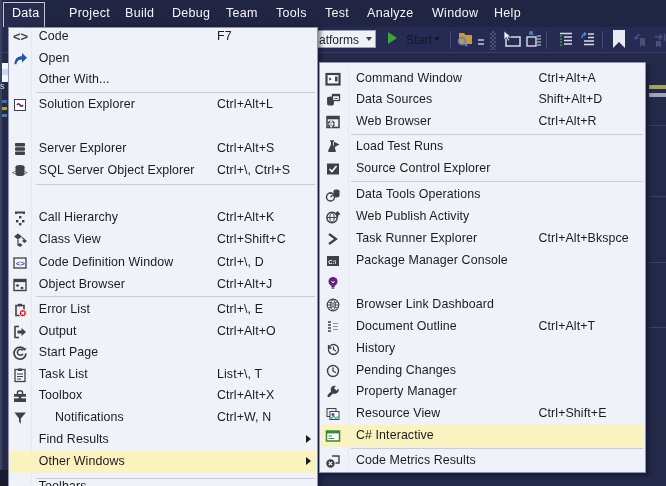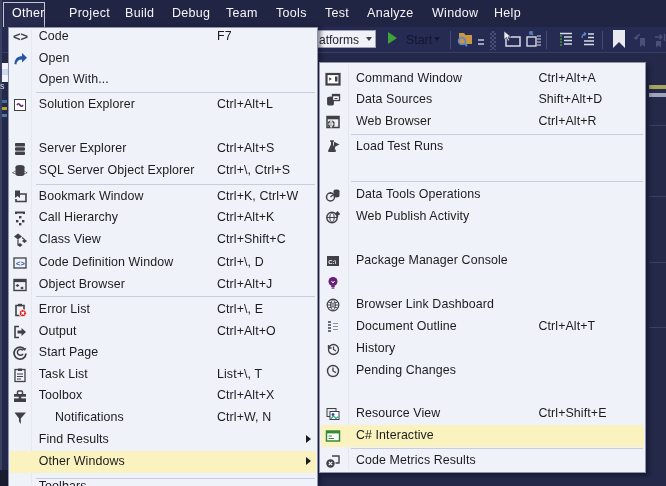--- a/index.html
+++ b/index.html
@@ -26,21 +26,21 @@
     <span style="left:160px">Debug</span>
     <span style="left:214px">Team</span>
     <span style="left:264px">Tools</span>
     <span style="left:313px">Test</span>
     <span style="left:355px">Analyze</span>
     <span style="left:420px">Window</span>
     <span style="left:482px">Help</span>
   </div>
 <div id="viewbtn"></div>
 <div id="bar2" style="position:absolute;left:3px;top:2px;width:44px;height:25px">
-    <span style="position:absolute;left:9px;top:4px;font-size:12.5px;letter-spacing:.3px;color:#fff">Other</span>
+    <span style="position:absolute;left:9px;top:4px;font-size:12.5px;letter-spacing:.3px;color:#fff">Data</span>
   </div>
 <div id="toolbar"></div>
 
 <div style="position:absolute;left:314px;top:30px;width:62px;height:18px;background:#f0f1f6;border:1px solid #9da1b5;overflow:hidden">
     <span style="position:absolute;left:4px;top:2px;font-size:12px;color:#23252e">atforms</span>
   </div>
 <div style="position:absolute;left:366px;top:37px;width:0;height:0;border-top:4px solid #3a3d4d;border-left:3.5px solid transparent;border-right:3.5px solid transparent"></div>
 <div style="position:absolute;left:388px;top:32px;width:0;height:0;border-left:9px solid #3fa23b;border-top:6px solid transparent;border-bottom:6px solid transparent"></div>
 <div style="position:absolute;left:406px;top:33px;font-size:12.4px;color:#14172e">Start</div>
 <div style="position:absolute;left:434px;top:37px;width:0;height:0;border-top:4px solid #14172e;border-left:3.5px solid transparent;border-right:3.5px solid transparent"></div>
@@ -112,21 +112,21 @@
 </div>
 <div class="row" style="top:19.7px">
 <span class="ic" style="left:3px">
         <svg width="16" height="16" viewBox="0 0 16 16">
           <path d="M2.5 13 C2.5 7.5 6 5.2 10 5.2 L10 2 L15 6.8 L10 11.6 L10 8.4 C6.5 8.4 4.8 10 4.3 13.5 Z" fill="#2456a8"></path>
         </svg>
       </span>
 <span class="tx" style="left:29.799999999999997px">Open</span>
 </div>
 <div class="row" style="top:41.2px">
-<span class="tx" style="left:29.799999999999997px">Open With...</span>
+<span class="tx" style="left:29.799999999999997px">Other With...</span>
 </div>
 <div class="sep" style="top:64.3px;left:27px;right:2px"></div>
 <div class="row" style="top:65.7px">
 <span class="ic" style="left:3px">
         <svg width="16" height="16" viewBox="0 0 16 16">
           <rect x="2.5" y="2.5" width="11" height="11" fill="#fff" stroke="#404046"></rect>
           <path d="M5 8 q1.5-2.5 3 0 q1.5 2.5 3 0" stroke="#68217a" stroke-width="1.6" fill="none"></path>
         </svg>
       </span>
 <span class="tx" style="left:29.799999999999997px">Solution Explorer</span>
@@ -149,30 +149,20 @@
           <ellipse cx="8" cy="4" rx="4.5" ry="2" fill="#404046"></ellipse>
           <path d="M3.5 4 L3.5 11 A4.5 2 0 0 0 12.5 11 L12.5 4" fill="#404046"></path>
           <text x="0" y="12" font-size="8" fill="#404046">&lt;</text>
           <text x="11" y="12" font-size="8" fill="#404046">&gt;</text>
         </svg>
       </span>
 <span class="tx" style="left:29.799999999999997px">SQL Server Object Explorer</span>
 <span class="tx" style="left:208px">Ctrl+\, Ctrl+S</span>
 </div>
 <div class="sep" style="top:155.5px;left:27px;right:2px"></div>
-<div class="row" style="top:157.7px">
-<span class="ic" style="left:3px">
-        <svg width="16" height="16" viewBox="0 0 16 16">
-          <path d="M3 1.5 L8 1.5 L8 9 L5.5 7 L3 9 Z" fill="#404046"></path>
-          <path d="M6 5 L14 5 L14 12.5 L4 12.5 L4 10" fill="none" stroke="#404046" stroke-width="1.6"></path>
-        </svg>
-      </span>
-<span class="tx" style="left:29.799999999999997px">Bookmark Window</span>
-<span class="tx" style="left:208px">Ctrl+K, Ctrl+W</span>
-</div>
 <div class="row" style="top:179.2px">
 <span class="ic" style="left:3px">
         <svg width="16" height="16" viewBox="0 0 16 16">
           <path d="M4 4 L4 2.5 L12 2.5 L12 4" fill="none" stroke="#404046" stroke-width="2"></path>
           <rect x="7" y="6" width="2.4" height="2.4" fill="#404046"></rect>
           <rect x="4" y="10" width="2.4" height="2.4" fill="#404046"></rect>
           <rect x="10" y="10" width="2.4" height="2.4" fill="#404046"></rect>
           <rect x="7" y="13" width="2.4" height="2.4" fill="#404046"></rect>
         </svg>
       </span>
@@ -337,20 +327,29 @@
 <span class="ic" style="left:5px">
         <svg width="16" height="16" viewBox="0 0 16 16">
           <path d="M6 2 L6 5.5 L3.2 11.5 Q2.6 13 4.2 13 L9.8 13 Q11.4 13 10.8 11.5 L8 5.5 L8 2" fill="#404046"></path>
           <path d="M5 2 L9 2" stroke="#404046" stroke-width="1.4"></path>
           <path d="M9.5 3 L14.5 5.5 L9.5 8 Z" fill="#404046"></path>
           <path d="M9.5 3 L9.5 9" stroke="#404046" stroke-width="1.2"></path>
         </svg>
       </span>
 <span class="tx" style="left:36px">Load Test Runs</span>
 </div>
+<div class="row" style="top:95.2px">
+<span class="ic" style="left:5px">
+        <svg width="16" height="16" viewBox="0 0 16 16">
+          <rect x="2" y="2.5" width="12" height="11" fill="#404046"></rect>
+          <path d="M4.5 8 L7 10.5 L11.5 5" stroke="#fff" stroke-width="1.6" fill="none"></path>
+        </svg>
+      </span>
+<span class="tx" style="left:36px">Source Control Explorer</span>
+</div>
 <div class="sep" style="top:117.5px;left:31px;right:2px"></div>
 <div class="row" style="top:120.7px">
 <span class="ic" style="left:5px">
         <svg width="16" height="16" viewBox="0 0 16 16">
           <circle cx="5.5" cy="10" r="4" fill="none" stroke="#404046" stroke-width="1.5"></circle>
           <path d="M5.5 10 L8 7.8 M5.5 5 L5.5 6.5" stroke="#404046" stroke-width="1.3"></path>
           <ellipse cx="11.5" cy="4" rx="3" ry="1.4" fill="#404046"></ellipse>
           <path d="M8.5 4 L8.5 9 A3 1.4 0 0 0 14.5 9 L14.5 4" fill="#404046"></path>
         </svg>
       </span>
@@ -359,20 +358,29 @@
 <div class="row" style="top:142.7px">
 <span class="ic" style="left:5px">
         <svg width="16" height="16" viewBox="0 0 16 16">
           <circle cx="7" cy="8.5" r="5.2" fill="none" stroke="#404046" stroke-width="1.4"></circle>
           <path d="M1.8 8.5 L12.2 8.5 M7 3.3 A7 7 0 0 0 7 13.7 A7 7 0 0 0 7 3.3" stroke="#404046" stroke-width="1" fill="none"></path>
           <path d="M12.5 8 L12.5 3.5 M10.3 5.5 L12.5 3.2 L14.7 5.5" stroke="#404046" stroke-width="1.5" fill="none"></path>
         </svg>
       </span>
 <span class="tx" style="left:36px">Web Publish Activity</span>
 </div>
+<div class="row" style="top:164.7px">
+<span class="ic" style="left:5px">
+        <svg width="16" height="16" viewBox="0 0 16 16">
+          <path d="M4 3 L11 8 L4 13" stroke="#404046" stroke-width="2.2" fill="none"></path>
+        </svg>
+      </span>
+<span class="tx" style="left:36px">Task Runner Explorer</span>
+<span class="tx" style="left:218.5px">Ctrl+Alt+Bkspce</span>
+</div>
 <div class="row" style="top:186.7px">
 <span class="ic" style="left:5px">
         <svg width="16" height="16" viewBox="0 0 16 16">
           <rect x="2" y="3" width="12" height="10" fill="#404046"></rect>
           <text x="3.2" y="10.5" font-size="6" font-weight="bold" fill="#fff">C:\</text>
         </svg>
       </span>
 <span class="tx" style="left:36px">Package Manager Console</span>
 </div>
 <div class="row" style="top:208.7px">
@@ -416,20 +424,28 @@
 </div>
 <div class="row" style="top:296.7px">
 <span class="ic" style="left:5px">
         <svg width="16" height="16" viewBox="0 0 16 16">
           <circle cx="8" cy="8" r="5.5" fill="none" stroke="#404046" stroke-width="1.4"></circle>
           <path d="M8 4.5 L8 8 L11 9.8" stroke="#404046" stroke-width="1.3" fill="none"></path>
         </svg>
       </span>
 <span class="tx" style="left:36px">Pending Changes</span>
 </div>
+<div class="row" style="top:318.2px">
+<span class="ic" style="left:5px">
+        <svg width="16" height="16" viewBox="0 0 16 16">
+          <path d="M13.5 4.5 A4 4 0 0 1 8 9.5 L5 12.5 Q3.8 13.7 2.8 12.7 Q1.8 11.7 3 10.5 L6 7.5 A4 4 0 0 1 11 2 L9 4 L11.5 6.5 Z" fill="#404046"></path>
+        </svg>
+      </span>
+<span class="tx" style="left:36px">Property Manager</span>
+</div>
 <div class="row" style="top:340.2px">
 <span class="ic" style="left:5px">
         <svg width="16" height="16" viewBox="0 0 16 16">
           <rect x="2" y="2.5" width="9" height="8" fill="#e8eaf2" stroke="#404046"></rect>
           <rect x="5" y="5.5" width="9" height="8" fill="#fff" stroke="#404046"></rect>
           <circle cx="8" cy="8.5" r="1.5" fill="#2456a8"></circle>
           <path d="M5.5 13 L8.5 10 L11 12.5 L13.5 10.5" stroke="#3a8" stroke-width="1.2" fill="none"></path>
         </svg>
       </span>
 <span class="tx" style="left:36px">Resource View</span>

